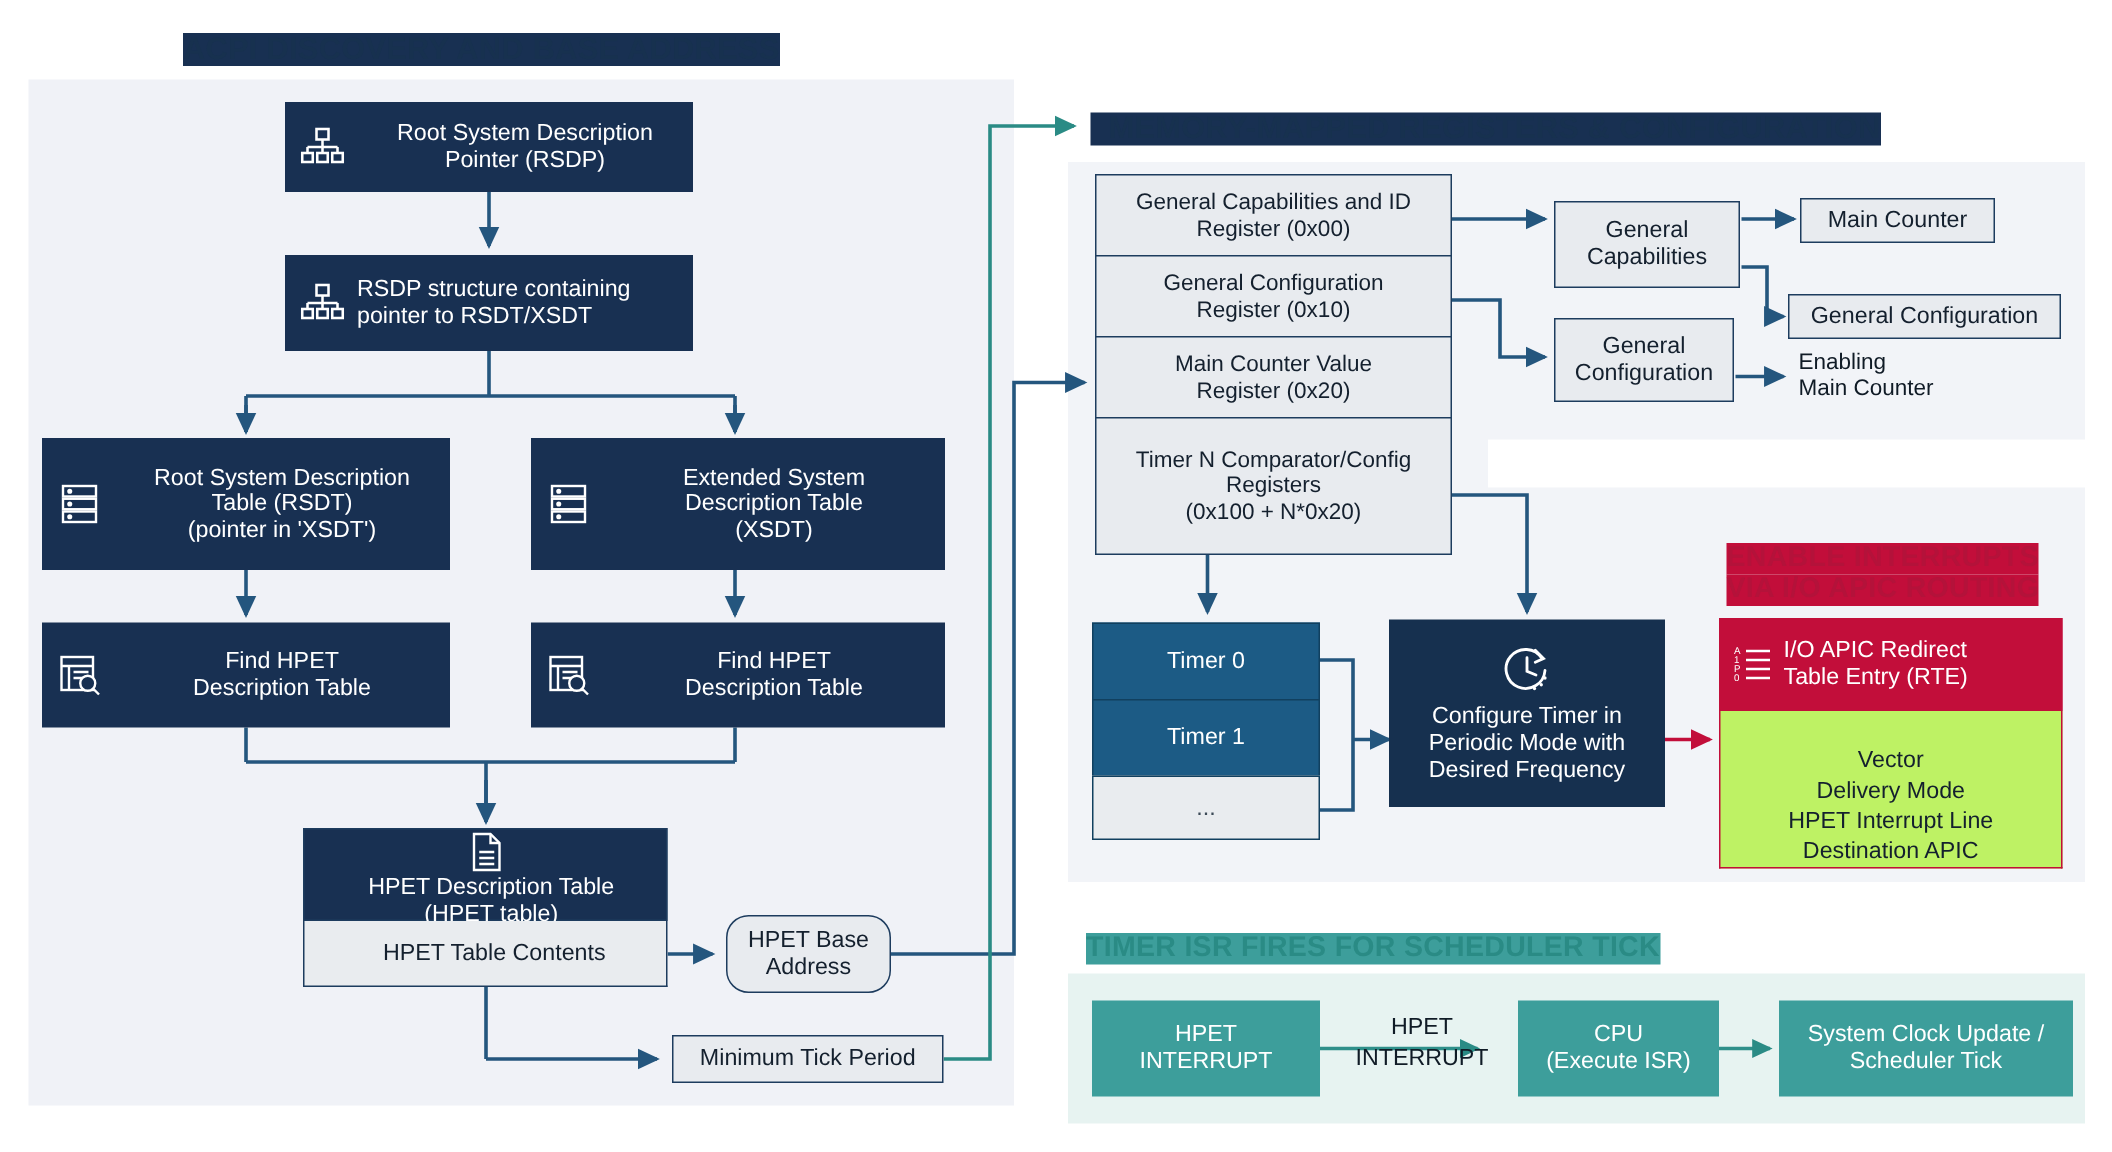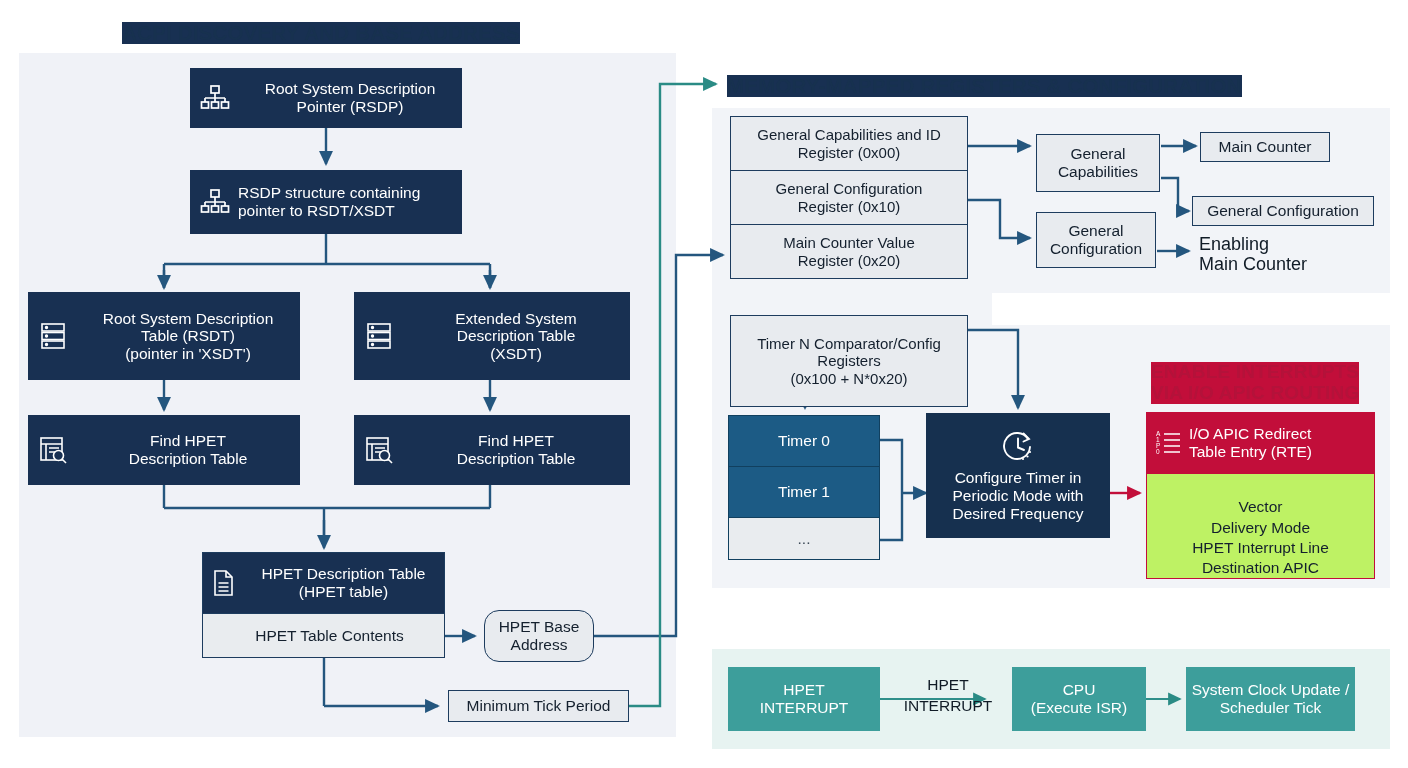--- a/index.html
+++ b/index.html
@@ -41,25 +41,26 @@
   <div class="panel" style="left:19px;top:53px;width:657px;height:684px;"></div>
 
   <div class="panel lightgrey" style="left:712px;top:108px;width:678px;height:185px;"></div>
   <div class="panel lightgrey" style="left:712px;top:325px;width:678px;height:263px;"></div>
   <div class="panel lightgrey" style="left:712px;top:108px;width:280px;height:480px;"></div>
 
   <div class="panel mint" style="left:712px;top:649px;width:678px;height:100px;"></div>
 
   <div class="sec-title navy" style="left:122px;top:22px;font-size:20.5px;">ACPI DISCOVERY AND BASE ADDRESS</div>
 
-  <div class="sec-title navy" style="left:727px;top:75px;font-size:20.5px;">MEMORY-MAPPED REGISTERS &amp; CONFIGURATION</div>
+  <div class="sec-title navy" style="left:727px;top:75px;font-size:20.5px;padding-left:12px;">MEMORY-MAPPED REGISTERS &amp; CONFIGURATION</div>
 
   <div class="sec-title red" style="left:1151px;top:362px;font-size:19px;">ENABLE INTERRUPTS</div>
   <div class="sec-title red" style="left:1151px;top:383px;font-size:19px;">VIA I/O APIC ROUTING</div>
 
+  <div class="sec-title teal" style="left:724px;top:622px;font-size:19px;">TIMER ISR FIRES FOR SCHEDULER TICK</div>
 
   <svg class="lines" viewBox="0 0 1408 768">
     <defs>
       <marker id="ah-navy" markerWidth="7" markerHeight="7" refX="5.4" refY="3.2" orient="auto">
         <path d="M0,0.3 L6.2,3.2 L0,6.1 z" fill="#24567e"></path>
       </marker>
       <marker id="ah-teal" markerWidth="7" markerHeight="7" refX="5.4" refY="3.2" orient="auto">
         <path d="M0,0.3 L6.2,3.2 L0,6.1 z" fill="#2a8b85"></path>
       </marker>
       <marker id="ah-red" markerWidth="7" markerHeight="7" refX="5.4" refY="3.2" orient="auto">
@@ -211,21 +212,21 @@
         <circle cx="22.5" cy="22.5" r="5" fill="#183052"></circle>
           <path d="M26,26 L30,30"></path>
       </svg>
     </span>
     <span class="txt">
       <span>Find HPET</span><br>
       <span>Description Table</span>
     </span>
   </div>
 
-  <div class="box navy withicon" style="left:202px;top:552px;width:243px;height:62px;font-size:15.5px;border:1.5px solid #1d3c5e;">
+  <div class="box navy withicon" style="left:202px;top:552px;width:243px;height:62px;font-size:15.5px;border:1.5px solid #1d3c5e;flex-direction:column;">
     <span class="ico" style="width:26px;height:30px;">
       <svg viewBox="0 0 26 30" width="26" height="30" fill="none" stroke="#ffffff" stroke-width="1.6">
         <path d="M4,3 L15,3 L21,9 L21,27 L4,27 z"></path>
           <path d="M15,3 L15,9 L21,9"></path>
         <path d="M7.5,15 L17.5,15 M7.5,19 L17.5,19 M7.5,23 L17.5,23"></path>
       </svg>
     </span>
     <span class="txt">
       <span>HPET Description Table</span><br>
       <span>(HPET table)</span>
@@ -255,21 +256,21 @@
         <span>General Configuration</span><br>
         <span>Register (0x10)</span>
       </span>
     </div>
     <div class="box grey" style="left:0;top:108px;width:238px;height:55px;font-size:15px;">
       <span>
         <span>Main Counter Value</span><br>
         <span>Register (0x20)</span>
       </span>
     </div>
-    <div class="box grey" style="left:0;top:162px;width:238px;height:92px;font-size:15px;margin-top:37px;">
+    <div class="box grey" style="left:0;top:162px;width:238px;height:92px;font-size:15px;">
       <span>
         <span>Timer N Comparator/Config</span><br>
         <span>Registers</span><br>
         <span>(0x100 + N*0x20)</span>
       </span>
     </div>
   </div>
 
   <div class="box grey" style="left:1036px;top:134px;width:124px;height:58px;font-size:15.5px;">
     <span>
@@ -282,21 +283,21 @@
     <span>
       <span>General</span><br>
       <span>Configuration</span>
     </span>
   </div>
 
   <div class="box grey" style="left:1200px;top:132px;width:130px;height:30px;font-size:15.5px;">Main Counter</div>
 
   <div class="box grey" style="left:1192px;top:196px;width:182px;height:30px;font-size:15.5px;">General Configuration</div>
 
-  <div class="plainlabel" style="left:1199px;top:234px;font-size:18px;">
+  <div class="plainlabel" style="left:1199px;top:234px;font-size:15px;">
     <span>Enabling</span><br>
     <span>Main Counter</span>
   </div>
 
   <div style="position:absolute;left:728px;top:415px;width:152px;height:145px;">
     <div class="box steel" style="left:0;top:0;width:152px;height:52px;font-size:15.5px;">Timer 0</div>
     <div class="box steel" style="left:0;top:51px;width:152px;height:52px;font-size:15.5px;">Timer 1</div>
     <div class="box" style="left:0;top:102px;width:152px;height:43px;font-size:15.5px;background:#e9ecef;color:#3c4a57;border:1.5px solid #11405f;">...</div>
   </div>
 
@@ -355,20 +356,20 @@
     <span>INTERRUPT</span>
   </div>
 
   <div class="box teal" style="left:1012px;top:667px;width:134px;height:64px;font-size:15.5px;">
     <span>
       <span>CPU</span><br>
       <span>(Execute ISR)</span>
     </span>
   </div>
 
-  <div class="box teal" style="left:1186px;top:667px;width:169px;height:64px;font-size:15.5px;">
+  <div class="box teal" style="left:1186px;top:667px;width:196px;height:64px;font-size:15.5px;">
     <span>
       <span>System Clock Update /</span><br>
       <span>Scheduler Tick</span>
     </span>
   </div>
 
 </div>
 
 </body></html>

